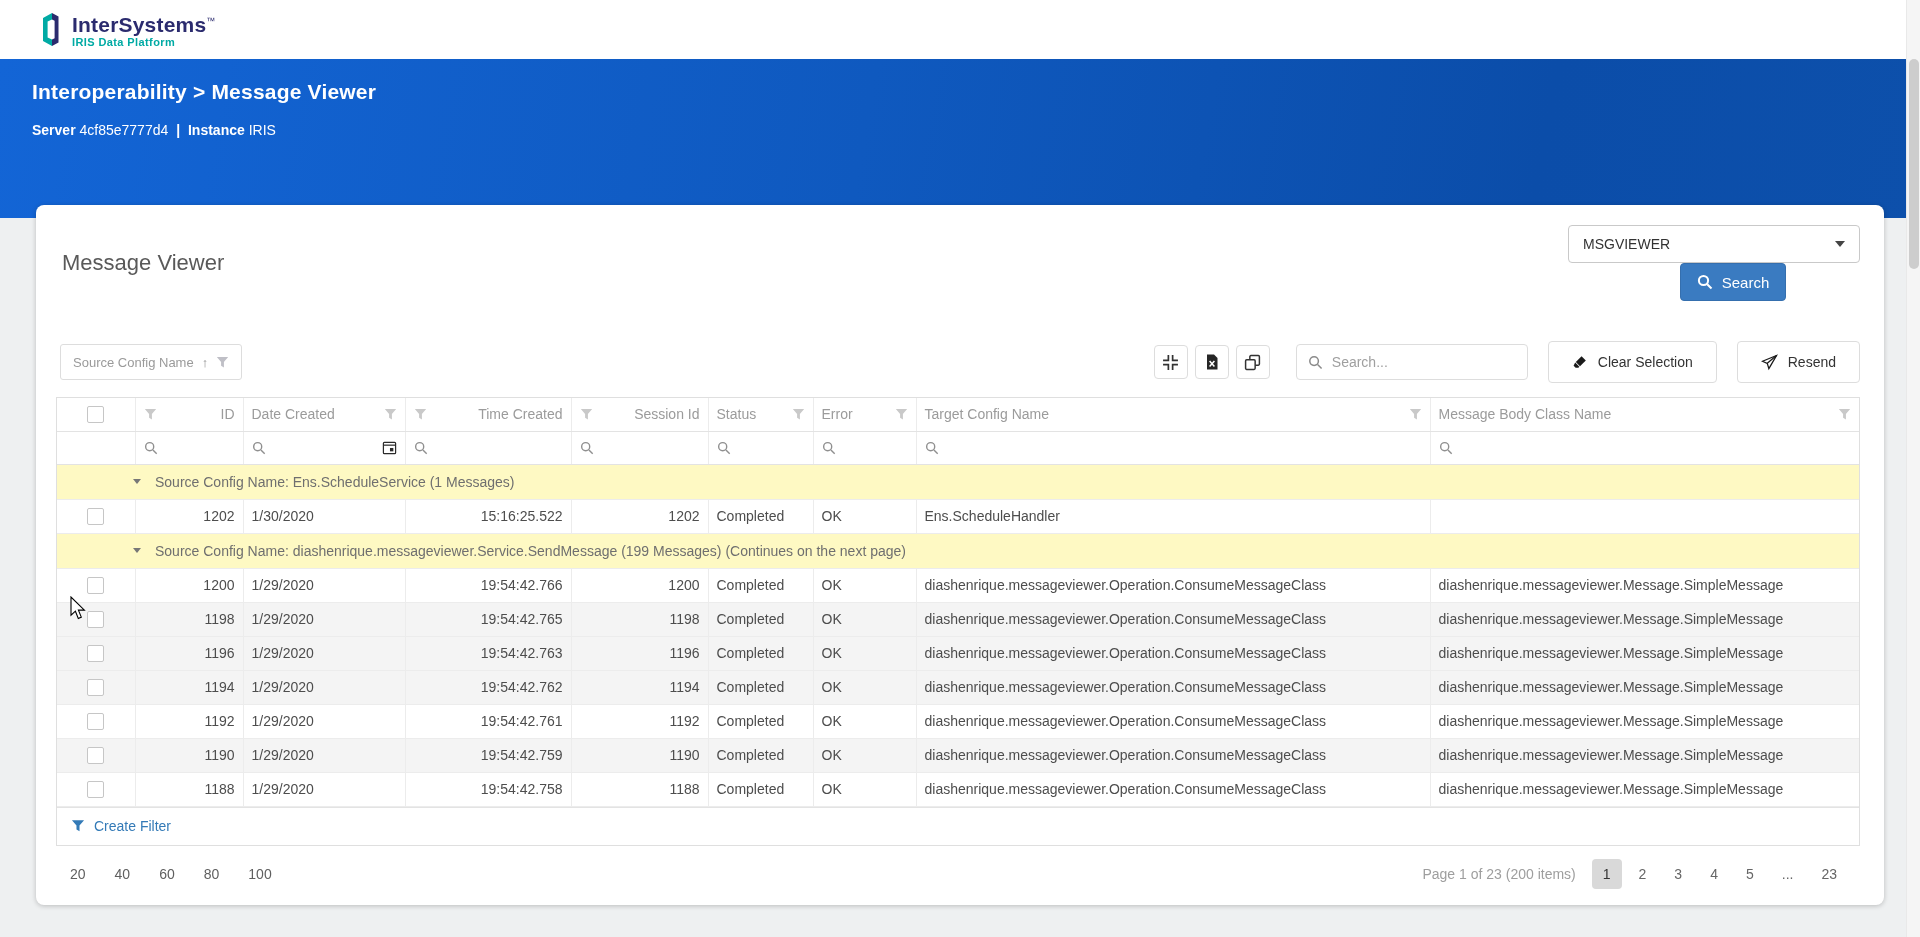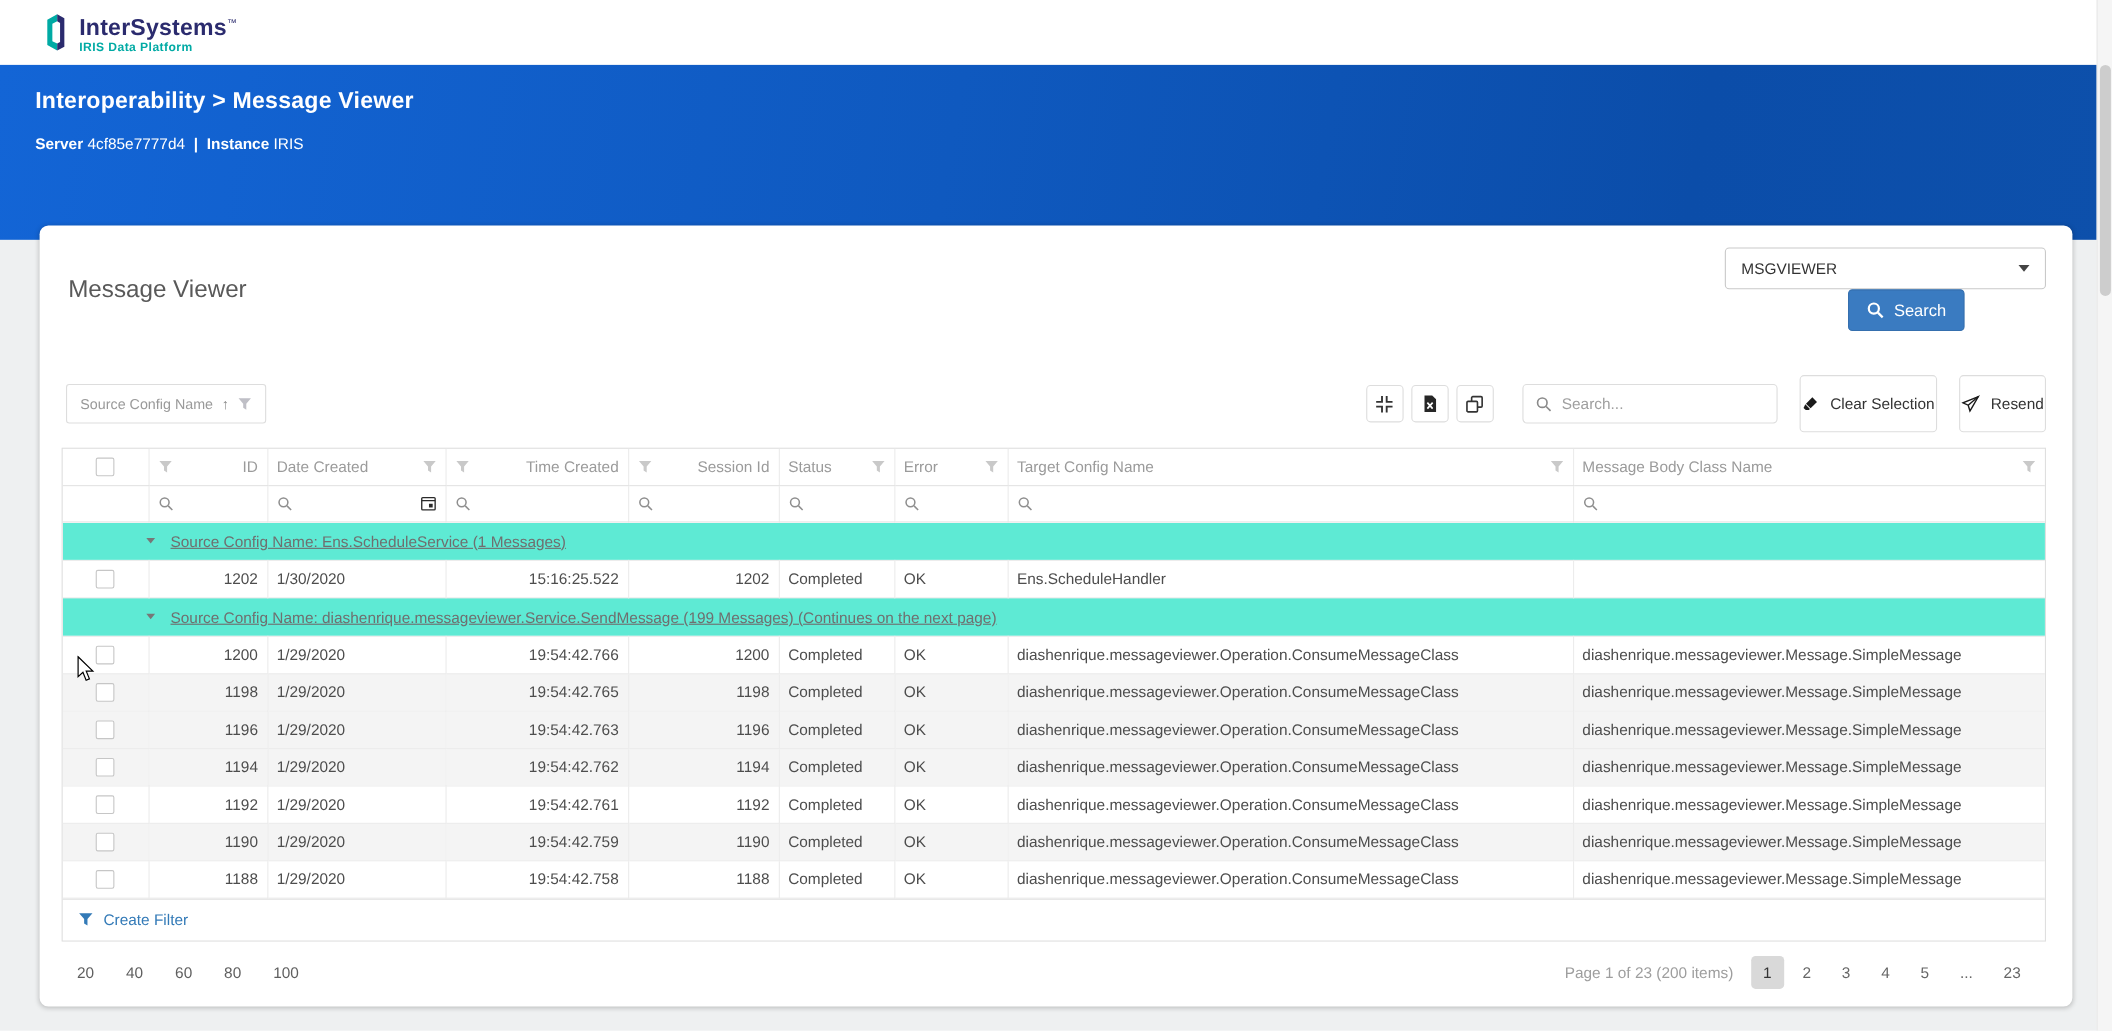--- a/index.html
+++ b/index.html
@@ -61,36 +61,36 @@
     width:34px; height:34px; border:1px solid #ddd; border-radius:4px; background:#fff;
     display:flex; align-items:center; justify-content:center; margin-left:7px; cursor:pointer;
   }
   .toolbar-search {
     width:232px; height:36px; border:1px solid #ddd; border-radius:4px;
     display:flex; align-items:center; gap:9px; padding:0 11px; margin-left:26px; background:#fff;
   }
   .toolbar-search input { border:none; outline:none; flex:1; font-size:14px; color:#555; font-family:"Liberation Sans",sans-serif; }
   .toolbar-search input::placeholder { color:#9f9f9f; }
   .btn {
-    height:52px; border:1px solid #ddd; border-radius:4px; background:#fff;
-    display:flex; align-items:center; gap:10px; padding:0 1px; font-size:14px; color:#333;
+    height:42px; border:1px solid #ddd; border-radius:4px; background:#fff;
+    display:flex; align-items:center; gap:10px; padding:0 23px; font-size:14px; color:#333;
     margin-left:20px; cursor:pointer;
   }
   
   .grid-box { margin-top:14px; border:1px solid #dfdfdf; }
   table { width:100%; border-collapse:collapse; table-layout:fixed; font-size:14px; color:#4d4d4d; }
   th, td { border-right:1px solid #ececec; border-bottom:1px solid #ececec; font-weight:400; text-align:left; padding:0 8px; overflow:hidden; white-space:nowrap; }
   th:last-child, td:last-child { border-right:none; }
   tr.hrow th { height:33px; color:#9b9b9b; border-bottom:1px solid #e3e3e3; }
   .hcell { display:flex; align-items:center; gap:6px; }
   .hcell .spacer { flex:1; }
   tr.frow td { height:33px; border-bottom:1px solid #e3e3e3; }
   .fcell { display:flex; align-items:center; }
   .fcell .spacer { flex:1; }
-  tr.grow td { height:35px; background:#5eead4; color:#6f6f6f;text-decoration:underline; }
+  tr.grow td { height:35px; background:#fef9c3; color:#6f6f6f; }
   .gcell { display:flex; align-items:center; gap:14px; padding-left:68px; }
   .tri { width:0; height:0; border-left:4.5px solid transparent; border-right:4.5px solid transparent; border-top:5.5px solid #777; }
   tr.drow td { height:34px; }
   tr.drow.alt td, tr.drow.hovered td { background:#f4f4f4; }
   td.num, th.num { text-align:right; }
   .cbwrap { display:flex; justify-content:center; }
   .cb { width:17px; height:17px; border:1px solid #c6c6c6; border-radius:2px; background:#fff; display:inline-block; cursor:pointer; }
   
   .filter-panel { border-top:1px solid #e3e3e3; height:38px; display:flex; align-items:center; gap:9px; padding-left:14px; }
   .filter-panel span { color:#337ab7; font-size:14px; cursor:pointer;text-align:center; }

